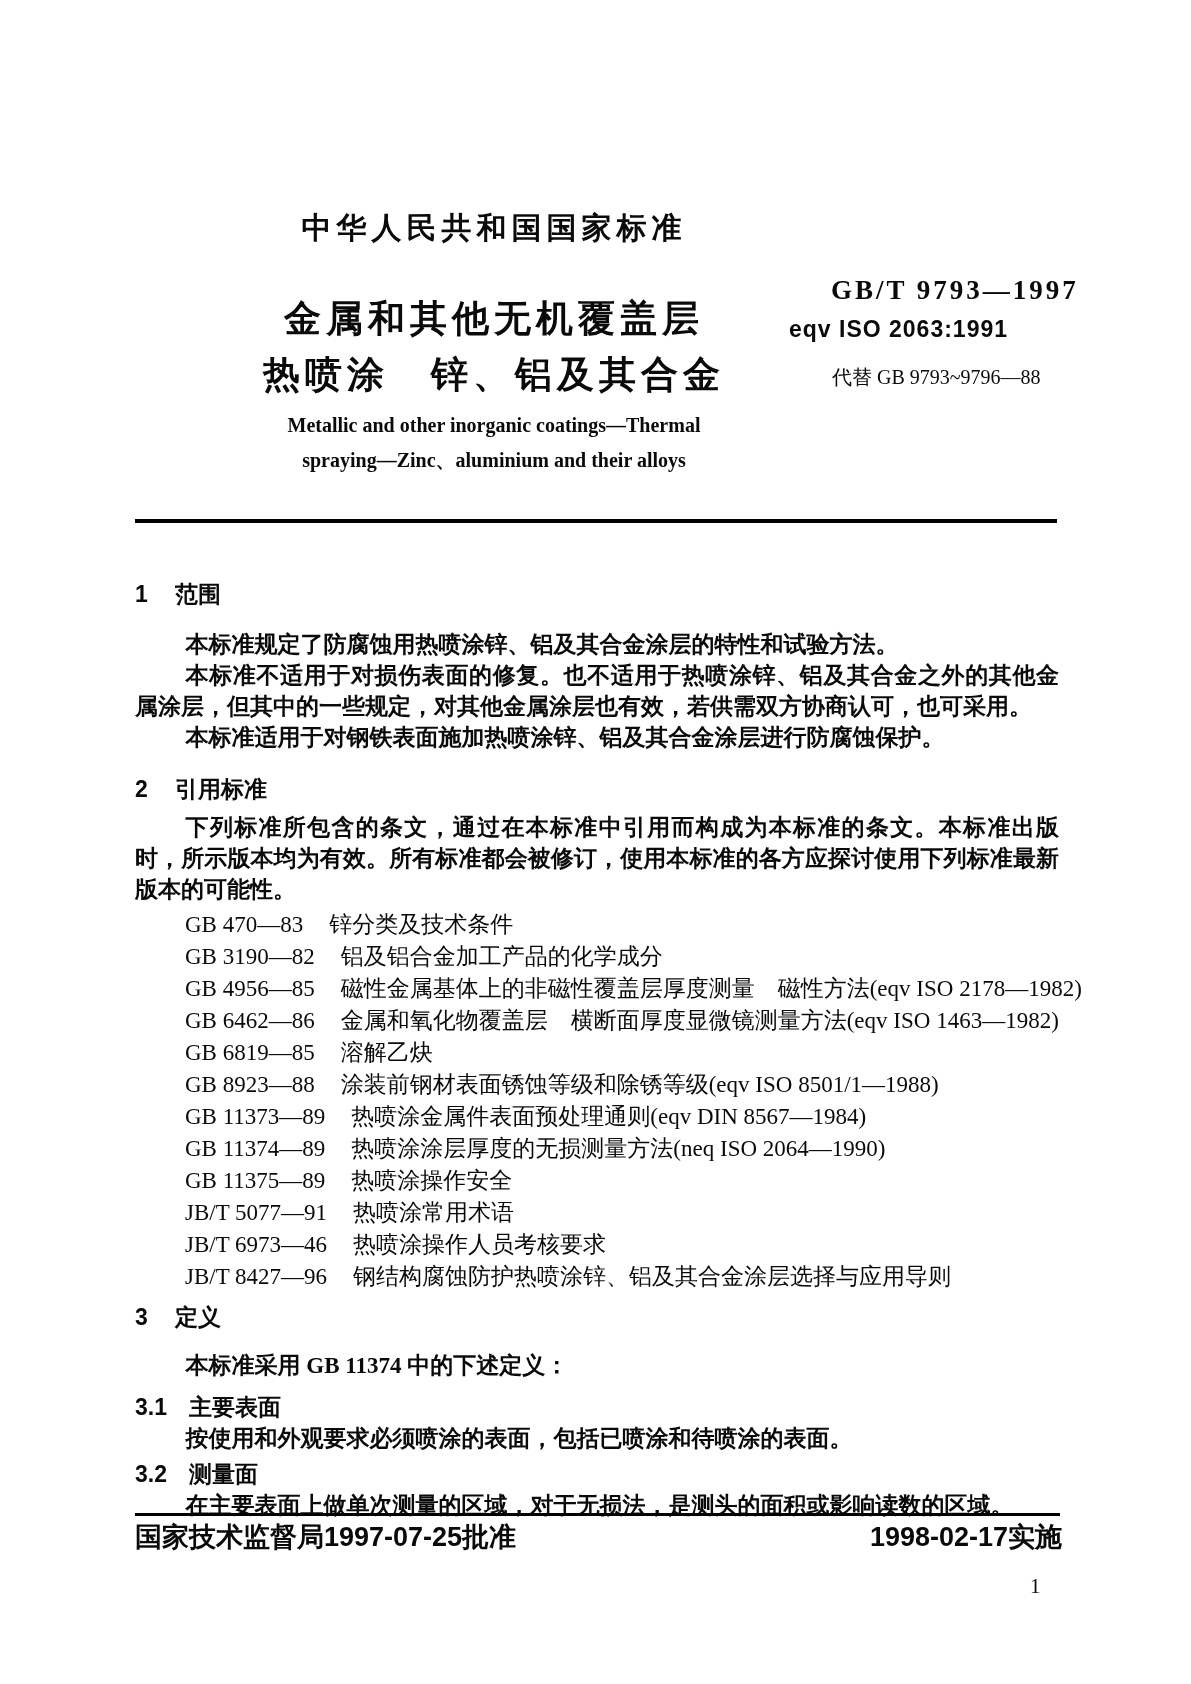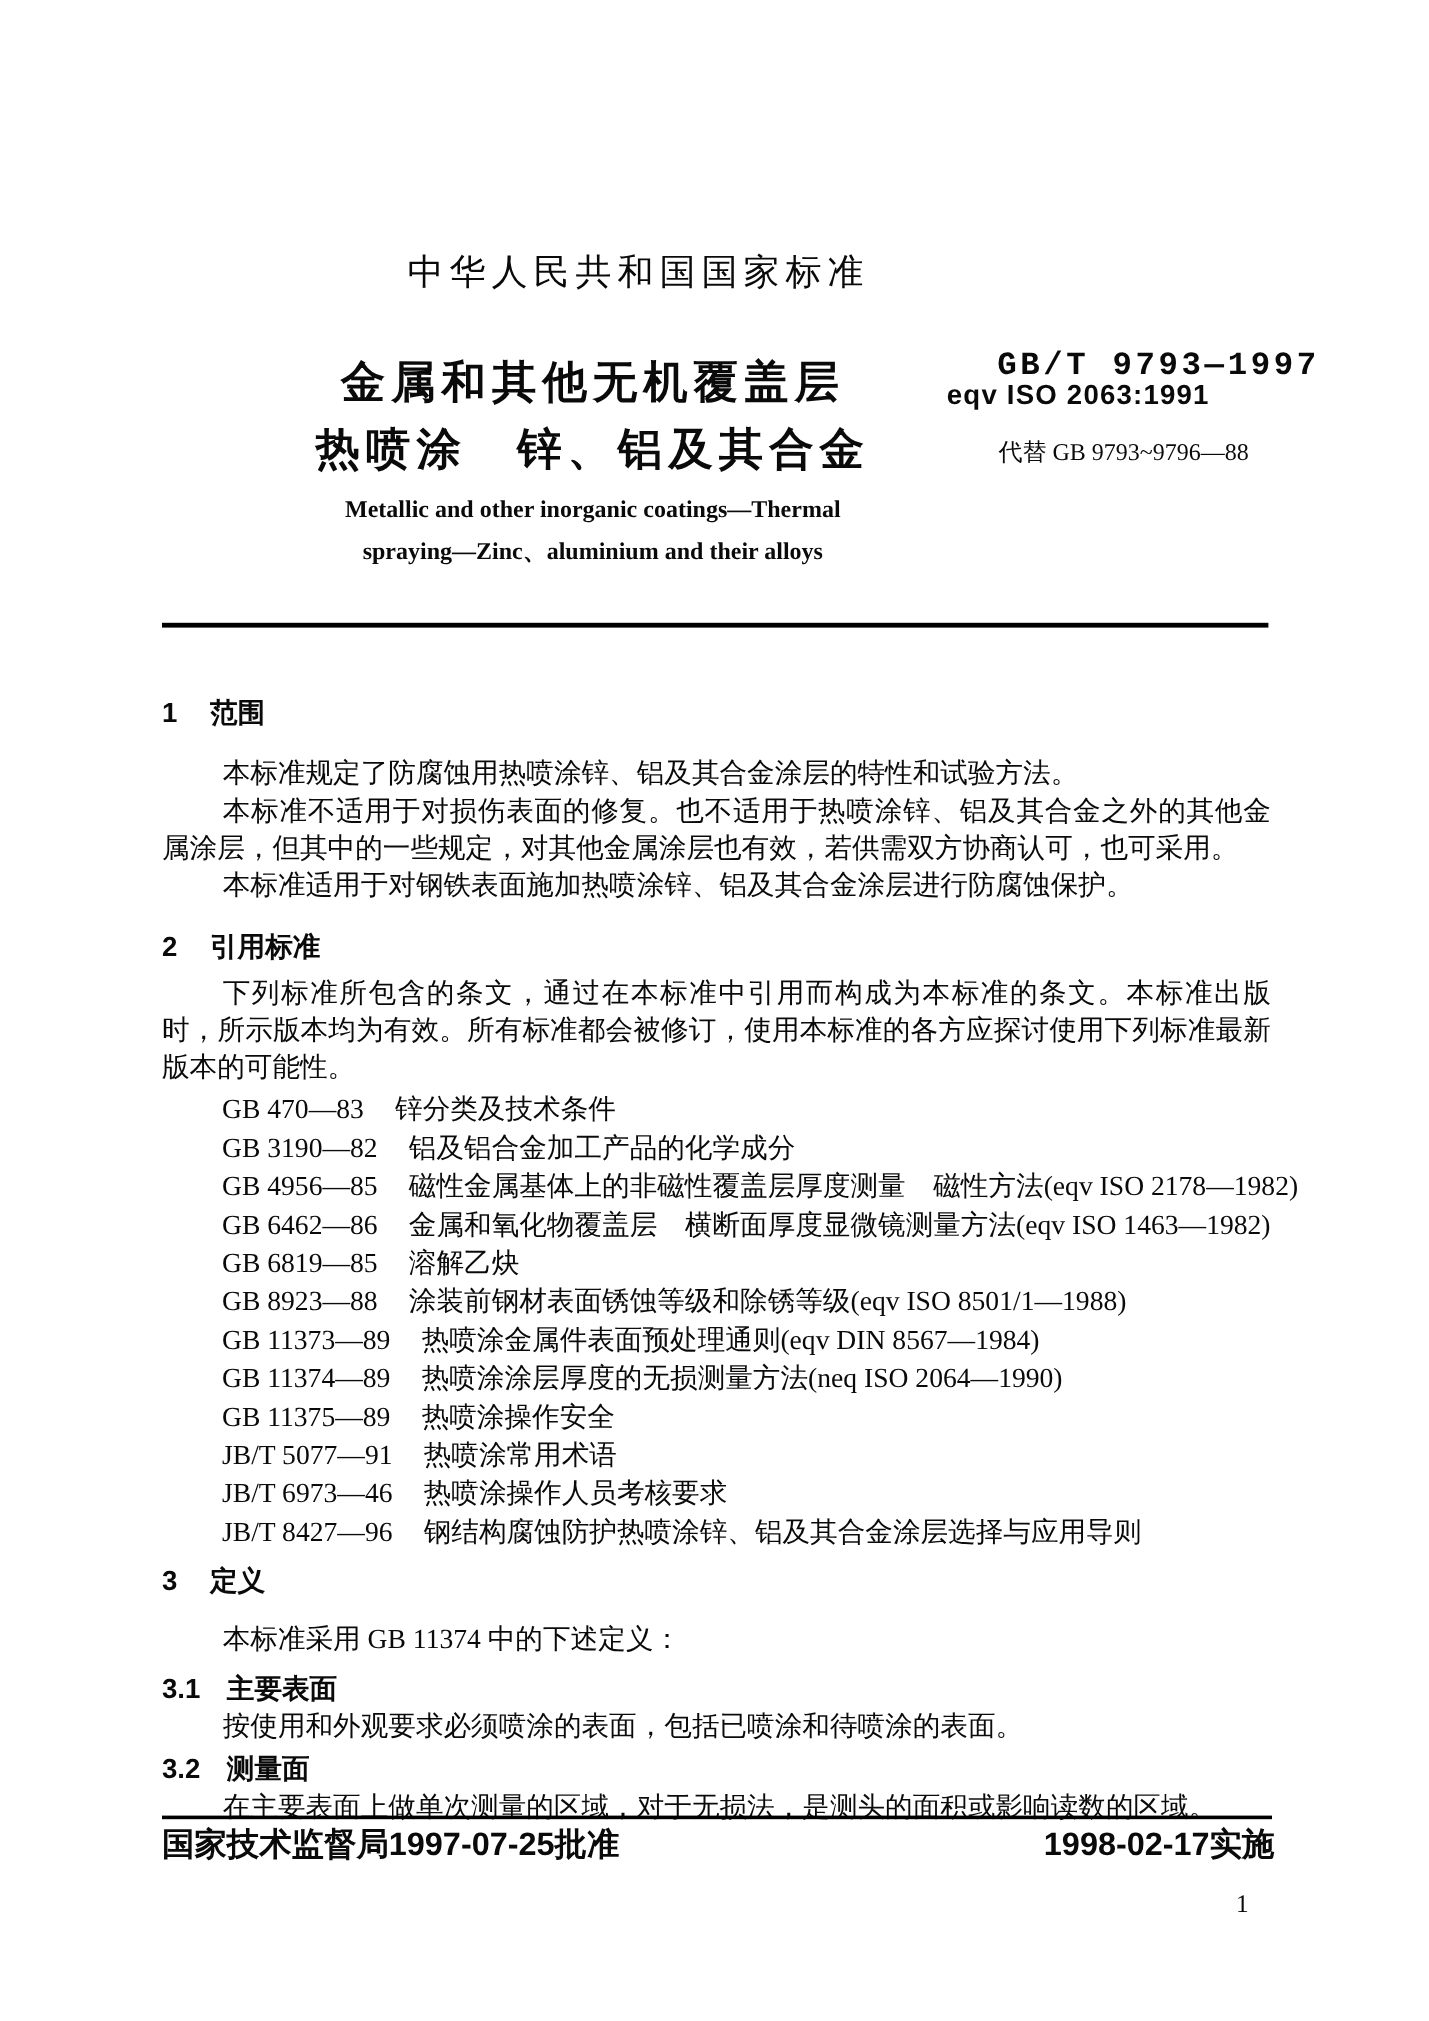--- a/index.html
+++ b/index.html
@@ -20,25 +20,24 @@
   
   .center-col {
     position: absolute;
     left: 0;
     width: 988px;
     text-align: center;
   }
   .std-label {
     top: 213px;
     font-family: "Liberation Sans", "DejaVu Sans", sans-serif;
-    font-weight: normal;
+    font-weight: bold;
     font-size: 30px;
     letter-spacing: 5px;
     line-height: 1;
-    padding-left: 38px;
   }
   .title-cn {
     font-family: "Liberation Sans", "DejaVu Sans", sans-serif;
     font-weight: bold;
     font-size: 37px;
     letter-spacing: 5px;
     line-height: 1;
     white-space: nowrap;
   }
   .title-cn-1 { top: 300px; }
@@ -47,22 +46,22 @@
     font-weight: bold;
     font-size: 20px;
     line-height: 1;
     white-space: nowrap;
   }
   .title-en-1 { top: 415px; }
   .title-en-2 { top: 450px; }
 
   .num-block { position: absolute; white-space: nowrap; line-height: 1; }
   .std-number {
-    left: 831px; top: 293px;
-    font-family: Liberation Mono, monospace;
+    left: 831px; top: 277px;
+    font-family: Liberation Serif, serif;
     font-weight: bold; font-size: 27px; letter-spacing: 3px;
   }
   .std-eqv {
     left: 789px; top: 318px;
     font-family: "Liberation Sans", "DejaVu Sans", sans-serif;
     font-weight: bold; font-size: 23px; letter-spacing: 1px;
   }
   .std-replaces {
     left: 832px; top: 367px;
     font-size: 20px;
@@ -91,20 +90,21 @@
   .sec-heading .sec-num { display: inline-block; min-width: 40px; }
   .h-scope   { margin-bottom: 22px; }
   .h-refs    { margin-top: 24px; margin-bottom: 10px; }
   .h-defs    { margin-top: 12px;  margin-bottom: 20px; }
   .body-p {
     margin: 0;
     font-size: 23px;
     line-height: 31px;
     text-align: justify;
     text-indent: 2.2em;
+    font-weight: bold;
   }
   .ref-list { margin-top: 4px; }
   .ref-item {
     padding-left: 50px;
     font-size: 23px;
     line-height: 32px;
     white-space: nowrap;
   }
   .ref-item .ref-title { margin-left: 26px; }
   .sub-heading {

